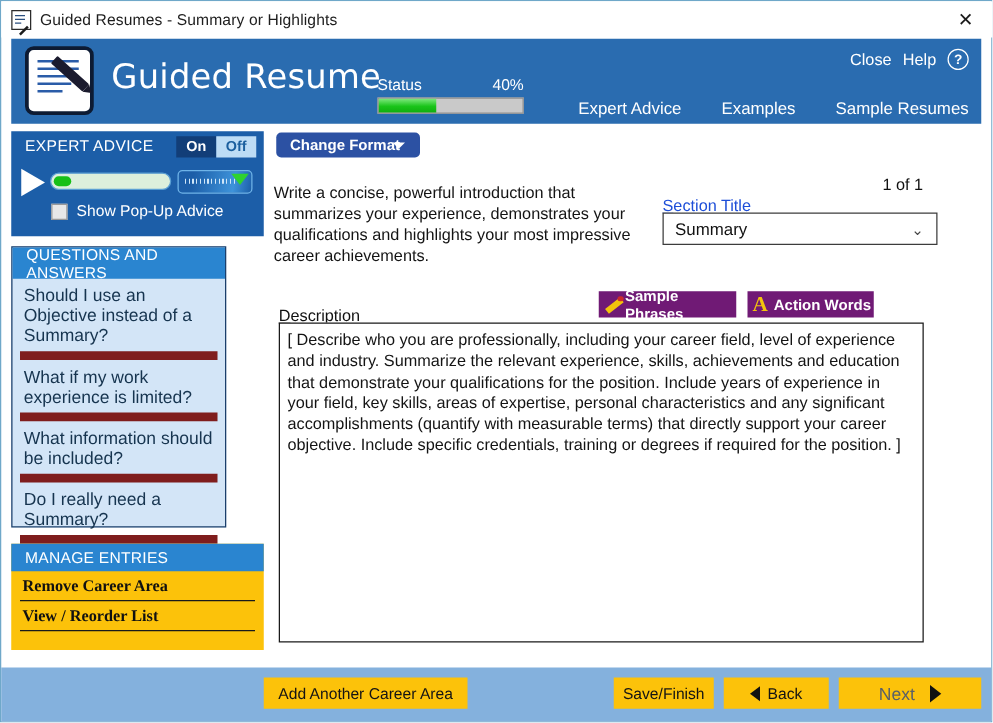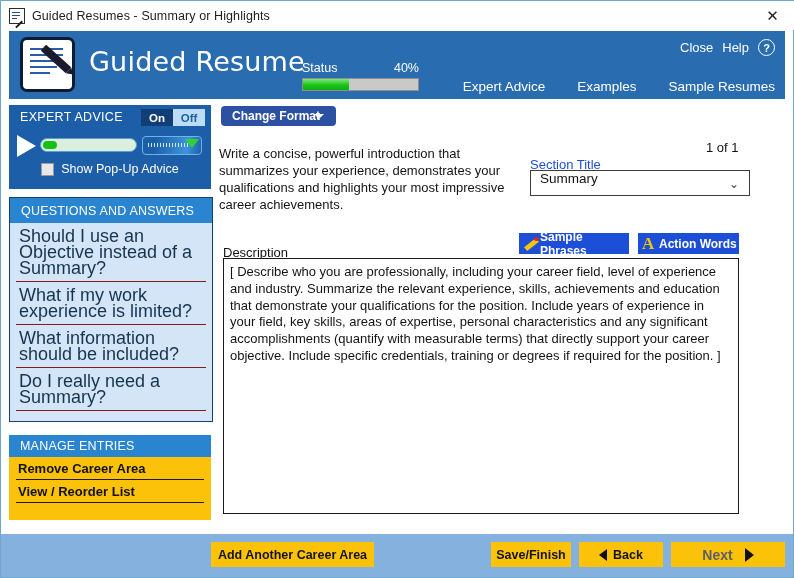--- a/index.html
+++ b/index.html
@@ -216,55 +216,55 @@
   }
   .popup-box {
     width: 13px; height: 13px;
     background: #e8e8e8; border: 1px solid #9a9a9a;
     margin-right: 7px; cursor: pointer;
   }
   .popup-label { font-size: 12.5px; color: #ffffff; }
 
   .qa-panel {
     position: absolute; left: 8px; top: 196px;
-    width: 204px; height: 225px;
+    width: 172px; height: 225px;
     background: #d3e5f7;
     border: 1px solid #1b3f6b;
   }
   .qa-head {
     height: 25px; background: #2a85d0;
     display: flex; align-items: center;
   }
   .qa-head span {
     margin-left: 11px; font-size: 12.5px; color: #ffffff;
     letter-spacing: 0.2px;
   }
   .qa-list { padding: 0 6px; }
   .qa-item {
     padding: 5px 2px 5px 3px;
-    border-bottom: 1px solid #7f1d1d;
-    font-size: 18px; color: #16344f;
+    border-bottom: 7px solid #7f1d1d;
+    font-size: 14px; color: #16344f;
     line-height: 16px;
     cursor: pointer;
   }
 
   .manage-panel {
     position: absolute; left: 8px; top: 434px;
     width: 202px; height: 85px;
     background: #fcc20a;
   }
   .manage-head {
     height: 22px; background: #2a85d0;
     display: flex; align-items: center;
   }
   .manage-head span {
     margin-left: 11px; font-size: 12.5px; color: #ffffff;
     letter-spacing: 0.2px;
   }
-  .manage-list { padding: 0 7px; }
+  .manage-list { padding: 0 7px; font-family: Liberation Serif, serif; }
   .manage-item {
     padding: 4px 2px 3px 2px;
     border-bottom: 1.5px solid #1a1a1a;
     font-size: 13px; font-weight: bold; color: #111111;
     cursor: pointer;
   }
 
   
   .change-format {
     position: absolute; left: 220px; top: 105px;
@@ -299,39 +299,38 @@
   .section-title-label u { text-decoration: underline; }
   .page-of {
     position: absolute; left: 705px; top: 139px;
     font-size: 13px; color: #111111;
   }
   .section-select {
     position: absolute; left: 529px; top: 169px;
     width: 220px; height: 26px;
     background: #ffffff;
     border: 1px solid #3c3c3c;
-    display: flex; align-items: flex-start;
+    display: flex; align-items: center;
     cursor: pointer;
   }
   .section-select .sv {
     margin-left: 9px; font-size: 13.5px; color: #111111;
   }
   .sel-caret {
     position: absolute; right: 10px; top: 6px;
     font-size: 12px; color: #444;
     font-family: "DejaVu Sans", sans-serif;
   }
 
   .phrase-btn, .action-btn {
     position: absolute; top: 232px;
     height: 21px;
-    background: #1d4ed8;
-    display: flex; align-items: center;
-    cursor: pointer;
-    margin-left: 40px;
+    background: #701a75;
+    display: flex; align-items: center;
+    cursor: pointer;
   }
   .phrase-btn { left: 478px; width: 110px; }
   .action-btn { left: 597px; width: 101px; }
   .pb-label {
     color: #ffffff; font-size: 12px; font-weight: bold;
     margin-left: 21px;
   }
   .pencil-ico {
     position: absolute; left: 4px; top: 3px;
     width: 16px; height: 15px;
@@ -375,21 +374,21 @@
   
   .bottombar {
     position: absolute; left: 0; bottom: 0;
     width: 792px; height: 43px;
     background: #84b1dd;
   }
   .btn-y {
     position: absolute; top: 8px; height: 25px;
     background: #fcc20a;
     display: flex; align-items: center; justify-content: center;
-    font-size: 12.5px; font-weight: bold; color: #141414;
+    font-size: 12.5px; font-weight: normal; color: #141414;
     cursor: pointer;
   }
   .btn-add { left: 210px; width: 163px; }
   .btn-save { left: 490px; width: 80px; }
   .btn-back { left: 578px; width: 84px; }
   .btn-next { left: 670px; width: 114px; color: #5a6068; font-size: 14px; }
   .tri-left {
     width: 0; height: 0; margin-right: 6px;
     border-top: 6px solid transparent;
     border-bottom: 6px solid transparent;

